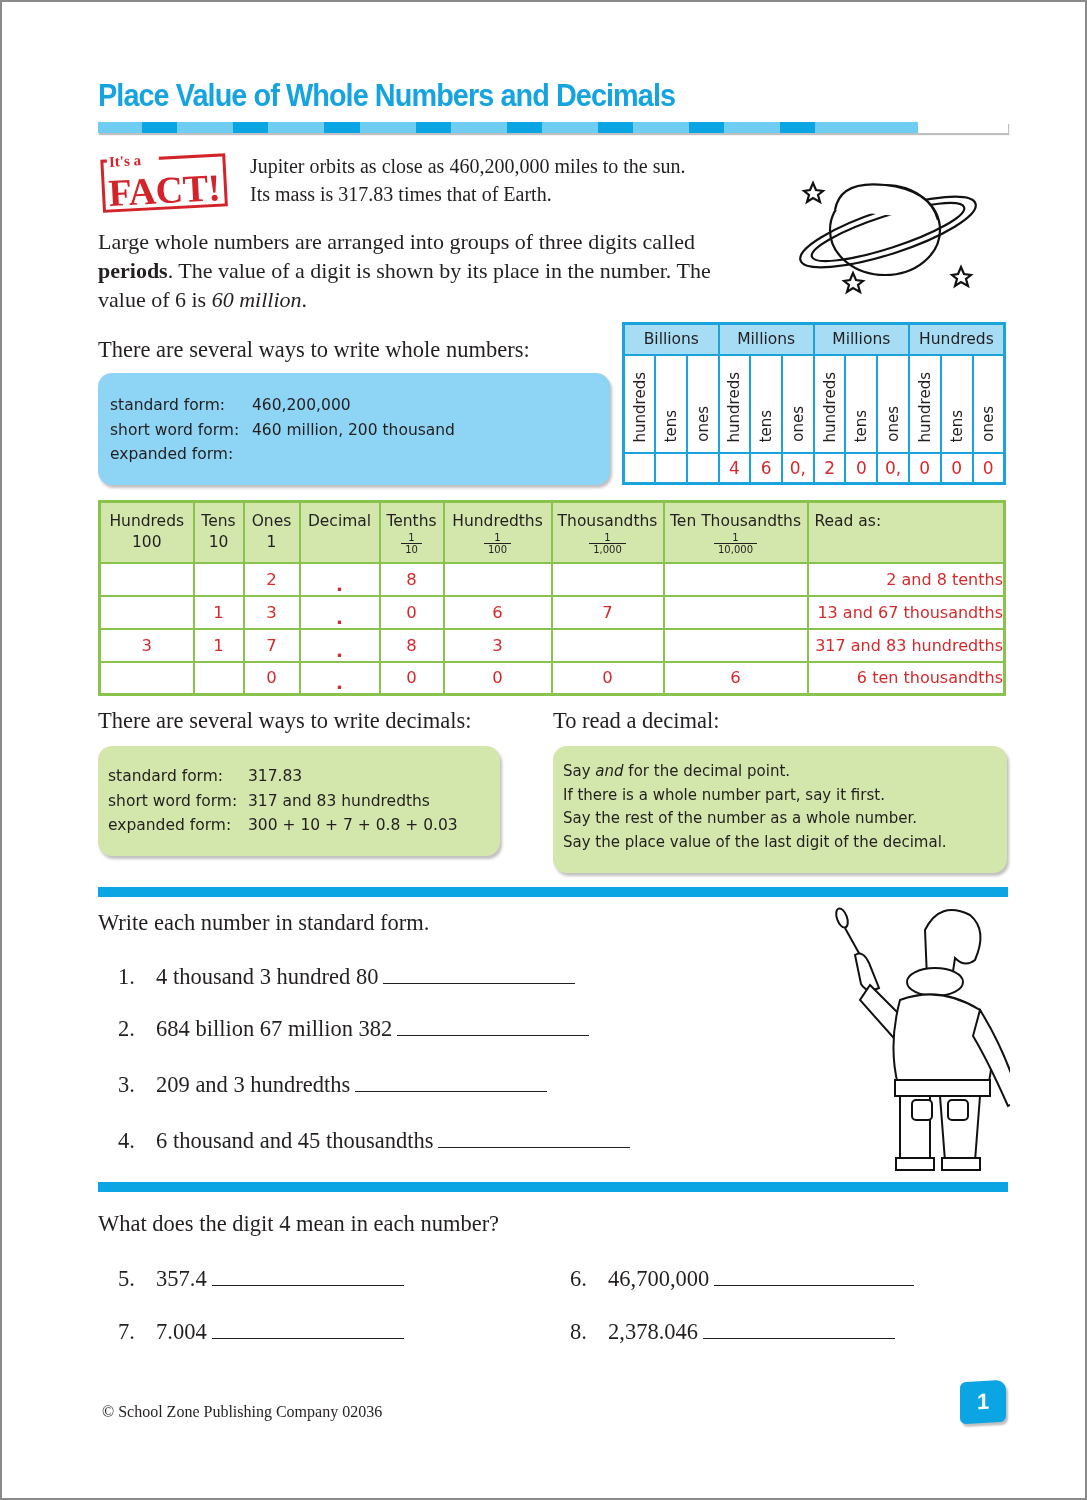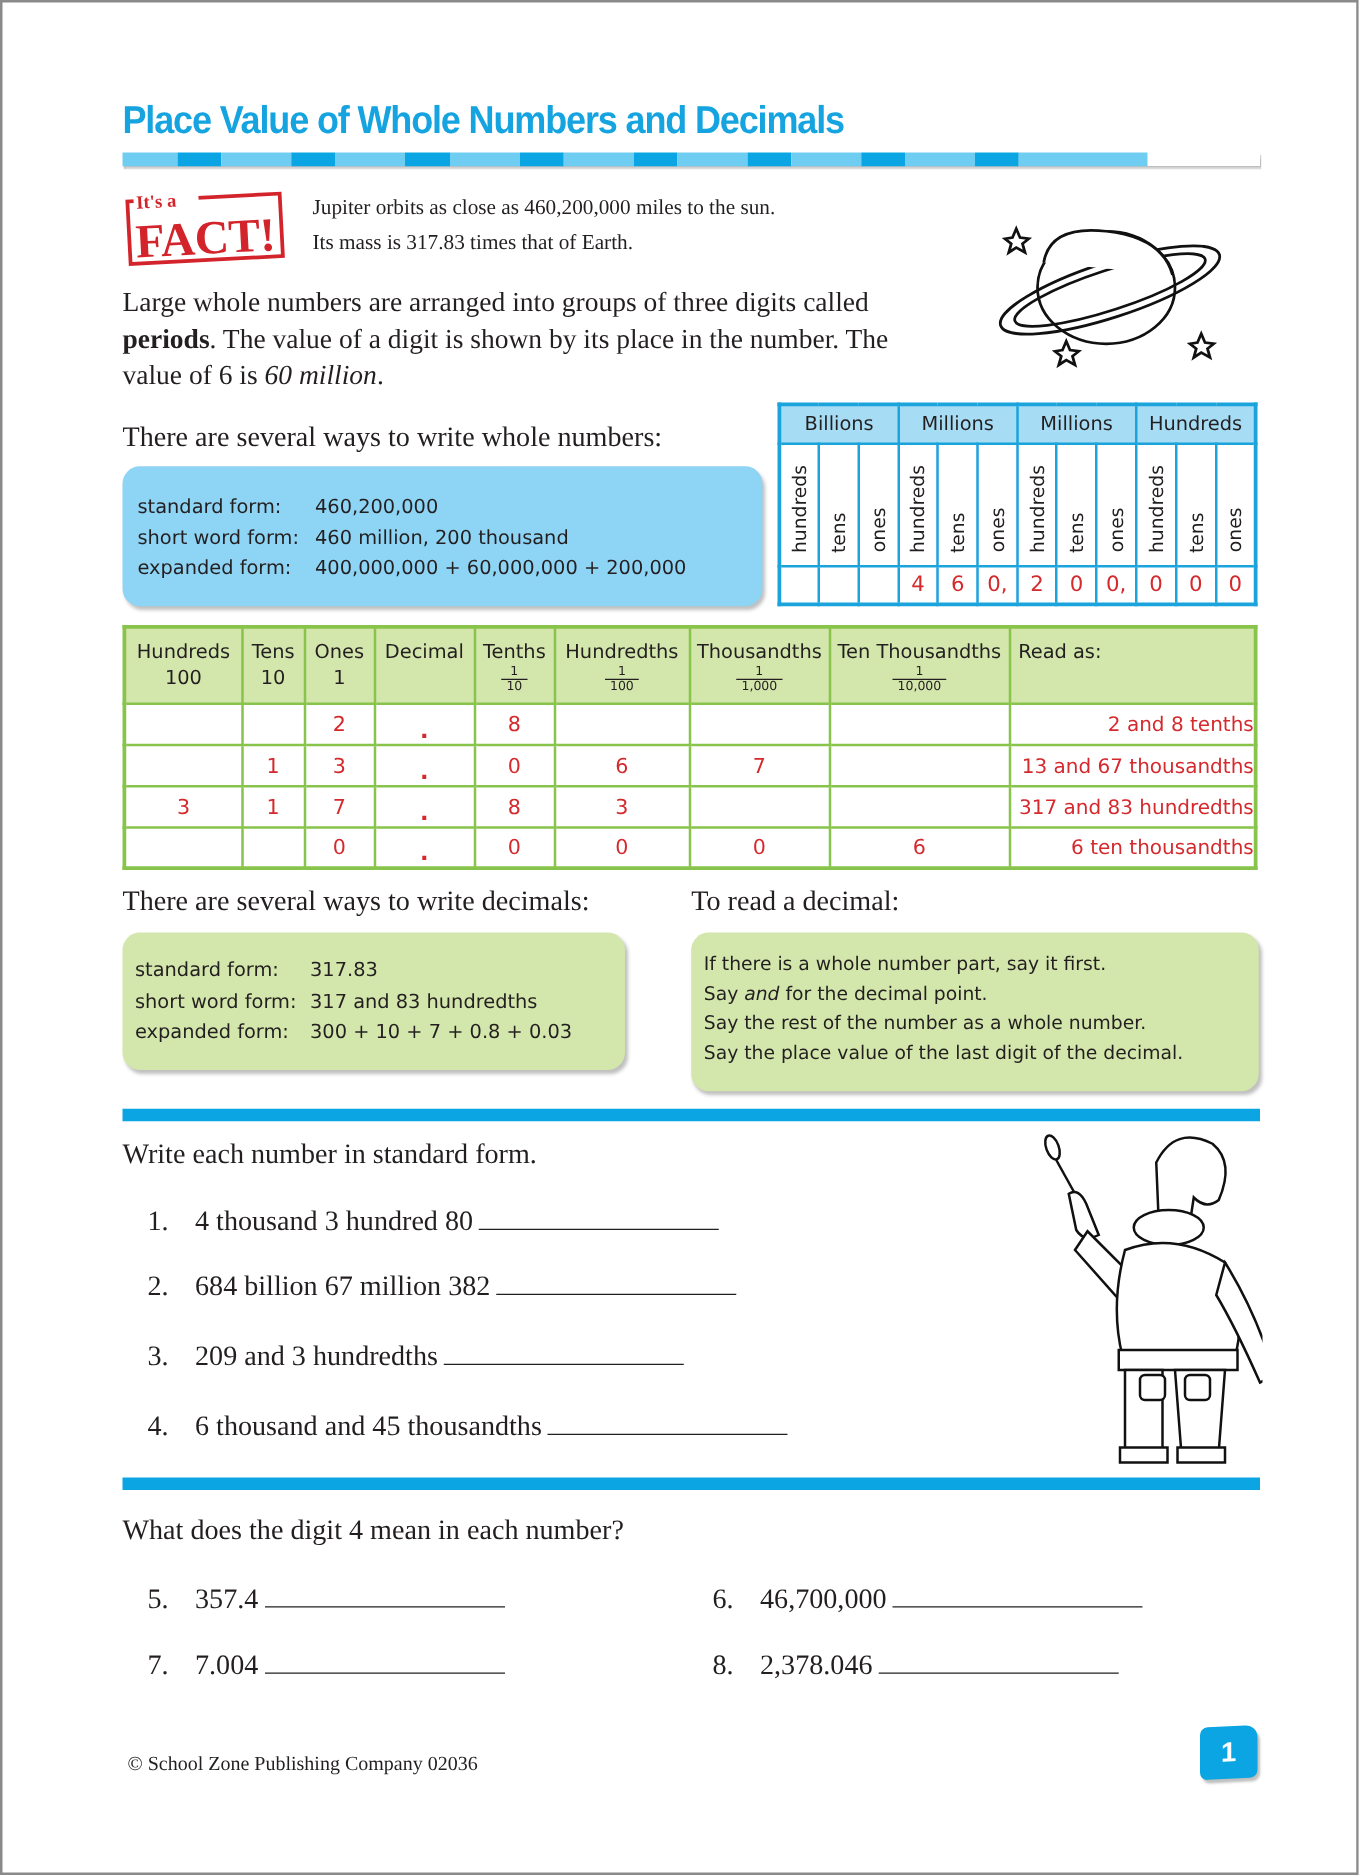--- a/index.html
+++ b/index.html
@@ -6,21 +6,21 @@
   html, body { width: 1087px; height: 1500px; background: #ffffff; }
   body { position: relative; overflow: hidden; font-family: "Liberation Serif", serif; color: #231f20; }
   .page-border { position: absolute; left: 0; top: 0; width: 1087px; height: 1500px; border: 2px solid #8a8a8a; pointer-events: none; }
   .abs { position: absolute; }
 
   .title { left: 98px; top: 78px; font-family: "Liberation Sans", sans-serif; font-weight: bold; font-size: 31px; color: #15a4e0; letter-spacing: -1px; transform: scaleX(0.93); transform-origin: left; }
   .title-bar { left: 98px; top: 122px; width: 910px; height: 11px; display: flex; box-shadow: 1px 2px 1px rgba(0,0,0,0.25); }
   .title-bar span { height: 100%; }
 
   .fact-stamp { left: 100px; top: 150px; width: 130px; height: 62px; transform: rotate(-3deg); }
-  .fact-text { left: 250px; top: 152px; font-size: 17px; line-height: 28px; }
+  .fact-text { left: 250px; top: 152px; font-size: 20px; line-height: 28px; }
   .intro { left: 98px; top: 227px; width: 640px; font-size: 22px; line-height: 29px; }
   .intro b { font-weight: bold; text-align: center; }
   .intro i { font-style: italic; }
 
   .saturn { left: 790px; top: 160px; width: 200px; height: 140px; }
 
   .whole-heading { left: 98px; top: 337px; font-size: 22.5px; }
   .blue-box { left: 98px; top: 373px; width: 512px; height: 112px; background: #8ed4f4; border-radius: 14px; box-shadow: 2px 3px 3px rgba(0,0,0,0.25); padding: 20px 0 0 12px; font-family: "DejaVu Sans", sans-serif; font-size: 15.5px; line-height: 24.5px; }
   .form-row { display: flex; white-space: nowrap; }
   .form-label { width: 142px; }
@@ -123,21 +123,20 @@
   <div class="form-row">
       <span class="form-label">standard form:</span>
       <span>460,200,000</span>
     </div>
   <div class="form-row">
       <span class="form-label">short word form:</span>
       <span>460 million, 200 thousand</span>
     </div>
   <div class="form-row">
       <span class="form-label">expanded form:</span>
-      <span>400,000,000 + 60,000,000 + 200,000</span>
     </div>
 </div>
 
 <table class="abs period-table">
   <tbody>
       <tr>
     <th colspan="3">Billions</th>
     <th colspan="3">Millions</th>
     <th colspan="3">Millions</th>
     <th colspan="3">Hundreds</th>
@@ -279,22 +278,22 @@
       <span>317 and 83 hundredths</span>
     </div>
   <div class="form-row">
       <span class="form-label">expanded form:</span>
       <span>300 + 10 + 7 + 0.8 + 0.03</span>
     </div>
 </div>
 
 <div class="abs read-heading">To read a decimal:</div>
 <div class="abs green-box green-right">
+  <div><span>Say </span><i>and</i><span> for the decimal point.</span></div>
   <div>If there is a whole number part, say it first.</div>
-  <div><span>Say </span><i>and</i><span> for the decimal point.</span></div>
   <div>Say the rest of the number as a whole number.</div>
   <div>Say the place value of the last digit of the decimal.</div>
 </div>
 
 <div class="abs divider" style="top:887px"></div>
 
 <div class="abs q-heading" style="left:98px;top:910px">Write each number in standard form.</div>
 <div class="abs q-item" style="left:118px;top:964px">
   <span class="q-num">1.</span>
     <span>4 thousand 3 hundred 80</span>

